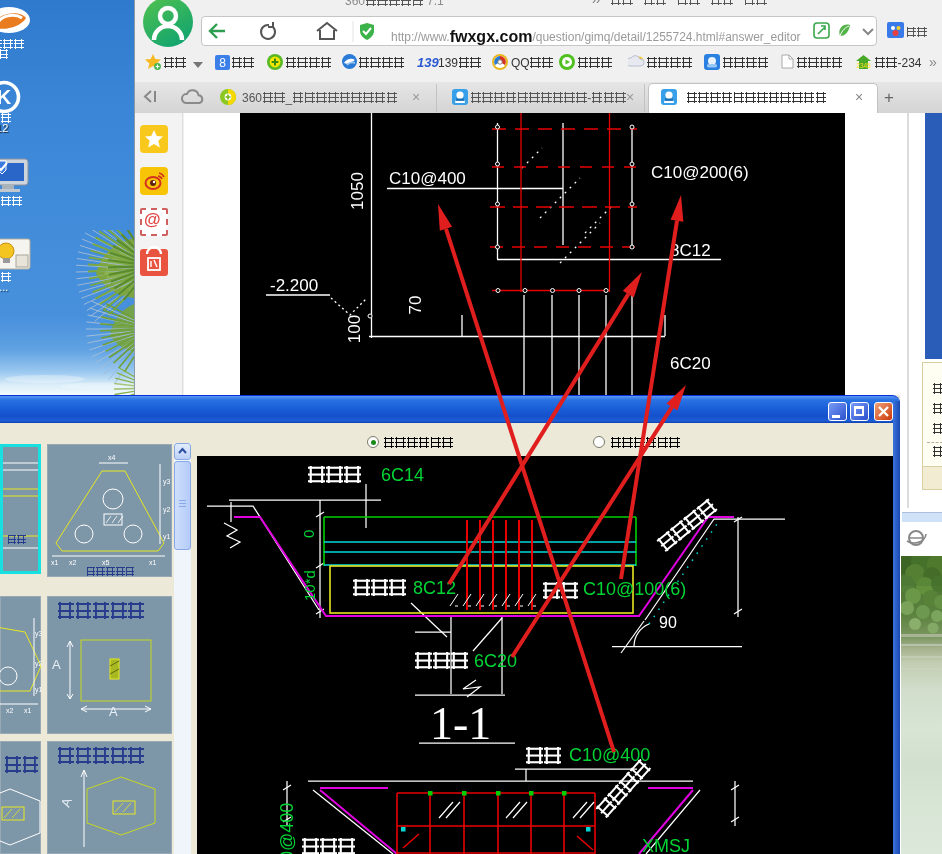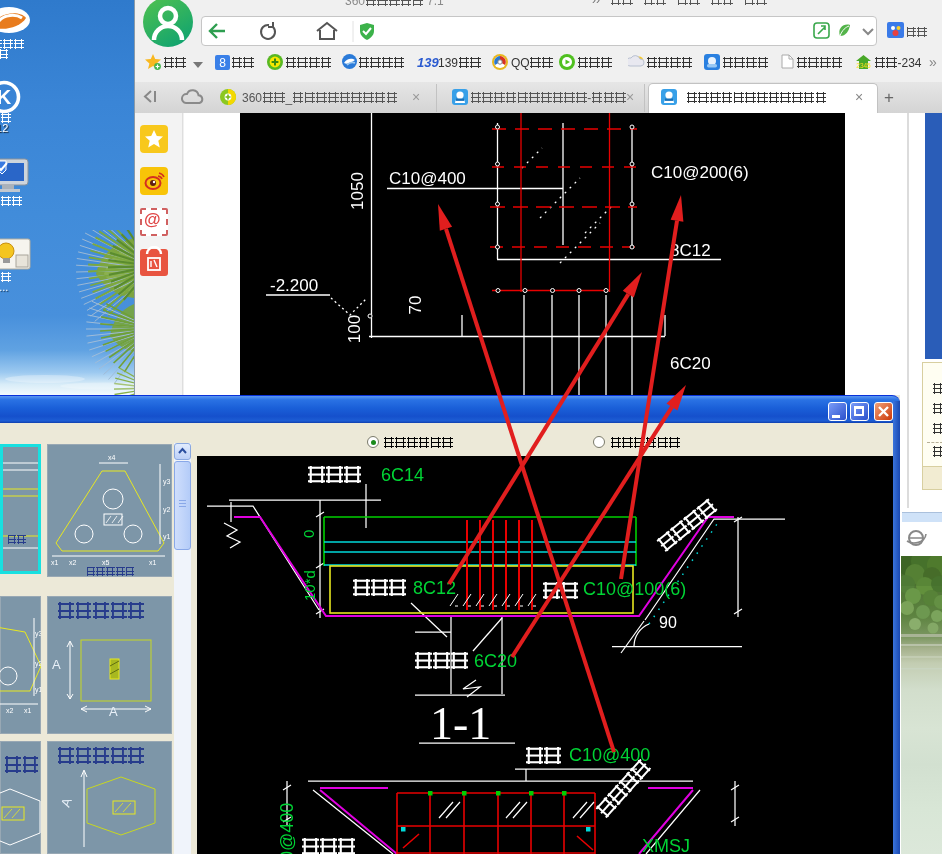--- a/index.html
+++ b/index.html
@@ -153,20 +153,21 @@
 <g fill="none" stroke="#555" stroke-width="2">
         <path d="M64,5 a7,7 0 1 0 4,2 M68,2 v5 h-5"></path>
       </g>
 <g fill="none" stroke="#555" stroke-width="2">
         <path d="M112,11 l10,-8 10,8 M115,10 v9 h14 v-9"></path>
       </g>
 <line x1="148" y1="1" x2="148" y2="22" stroke="#e2e2e2"></line>
 <path d="M162,3 l7,2 v6 c0,5 -5,8 -7,9 c-2,-1 -7,-4 -7,-9 v-6 z" fill="#3cb24a"></path>
 <path d="M158,11 l3,3 5,-6" stroke="#fff" stroke-width="2" fill="none"></path>
     </svg>
+<div class="ab" style="left:391px;top:28px;font-size:12px;color:#9a9a9a;white-space:nowrap">http://www.<span style="color:#111;font-size:16px;font-weight:bold;vertical-align:-1px">fwxgx.com</span>/question/gimq/detail/1255724.html#answer_editor</div>
 <svg class="ab" style="left:813px;top:22px" width="62px" height="18" viewBox="0 0 62 18">
 <rect x="1" y="1" width="15" height="15" rx="3" fill="none" stroke="#3aa84c" stroke-width="1.6"></rect>
 <path d="M5,12 L12,5 M8,4 h4 v4" stroke="#3aa84c" stroke-width="1.6" fill="none"></path>
 <path d="M27,14 c-3,-8 4,-13 10,-11 c-1,6 -4,11 -10,11 z" fill="#54b44a"></path>
 <path d="M27,14 c2,-6 6,-9 9,-10" stroke="#fff" stroke-width="1" fill="none"></path>
 <path d="M50,7 l5,5 5,-5" stroke="#888" stroke-width="2" fill="none"></path>
     </svg>
 <svg class="ab" style="left:887px;top:22px" width="17" height="16" viewBox="0 0 17 16">
       <rect width="17" height="16" rx="2" fill="#3a7ae8"></rect>
       <circle cx="6" cy="6" r="2" fill="#fff"></circle>

